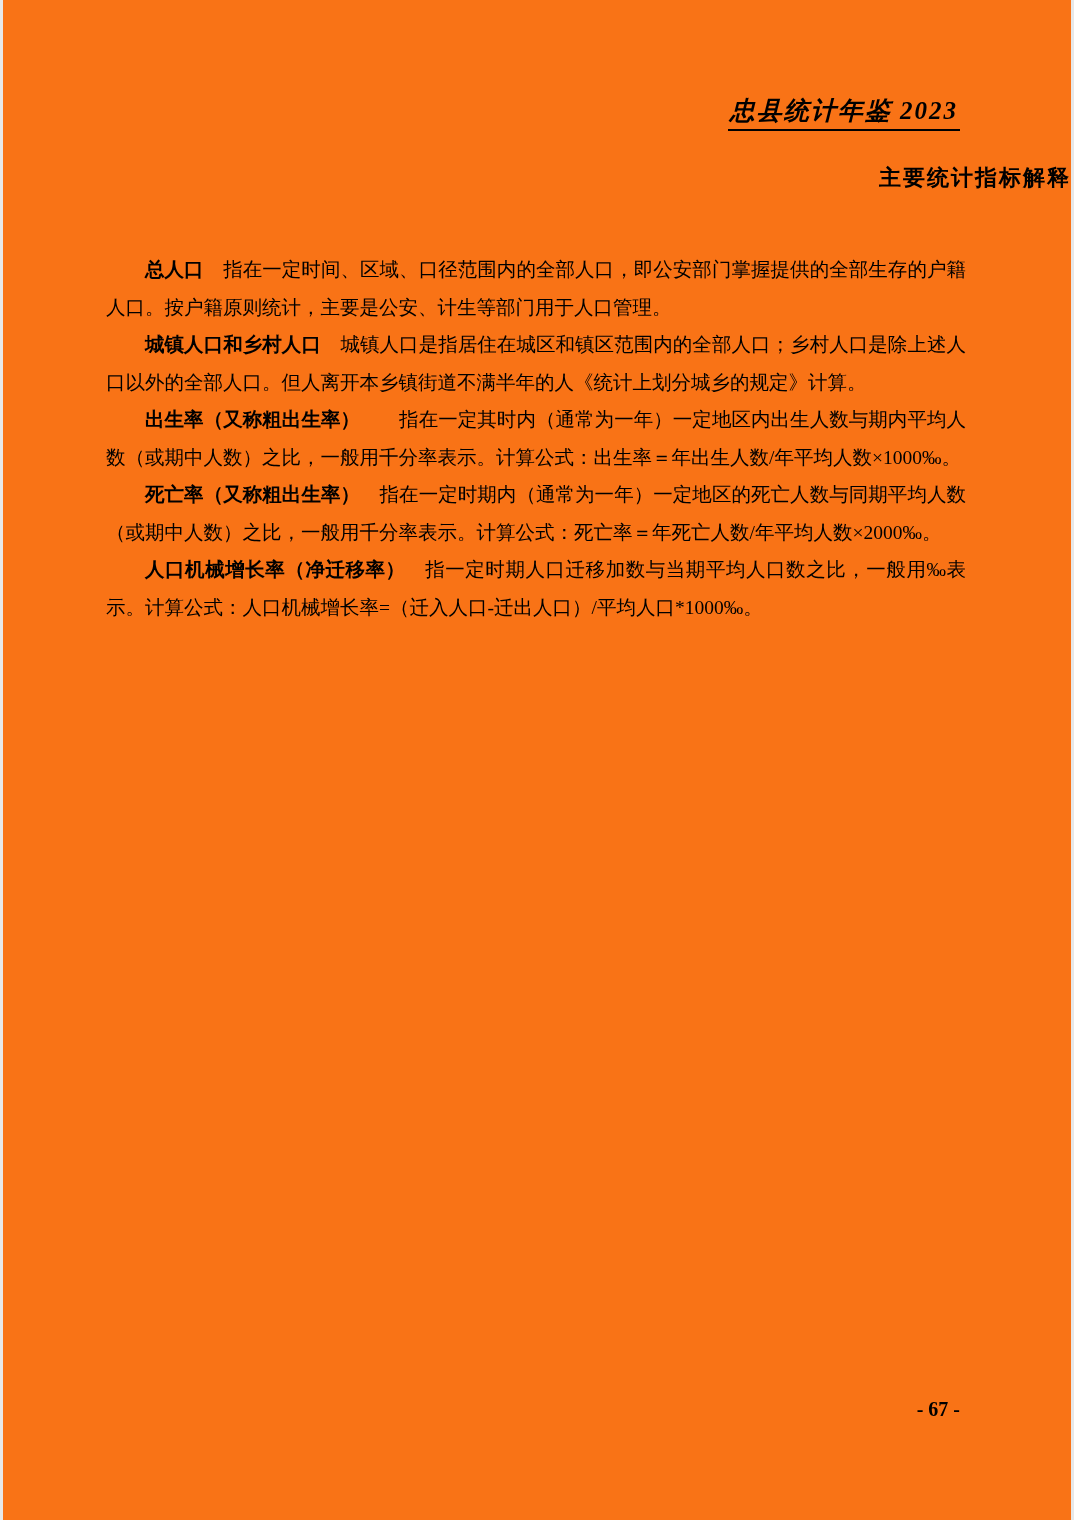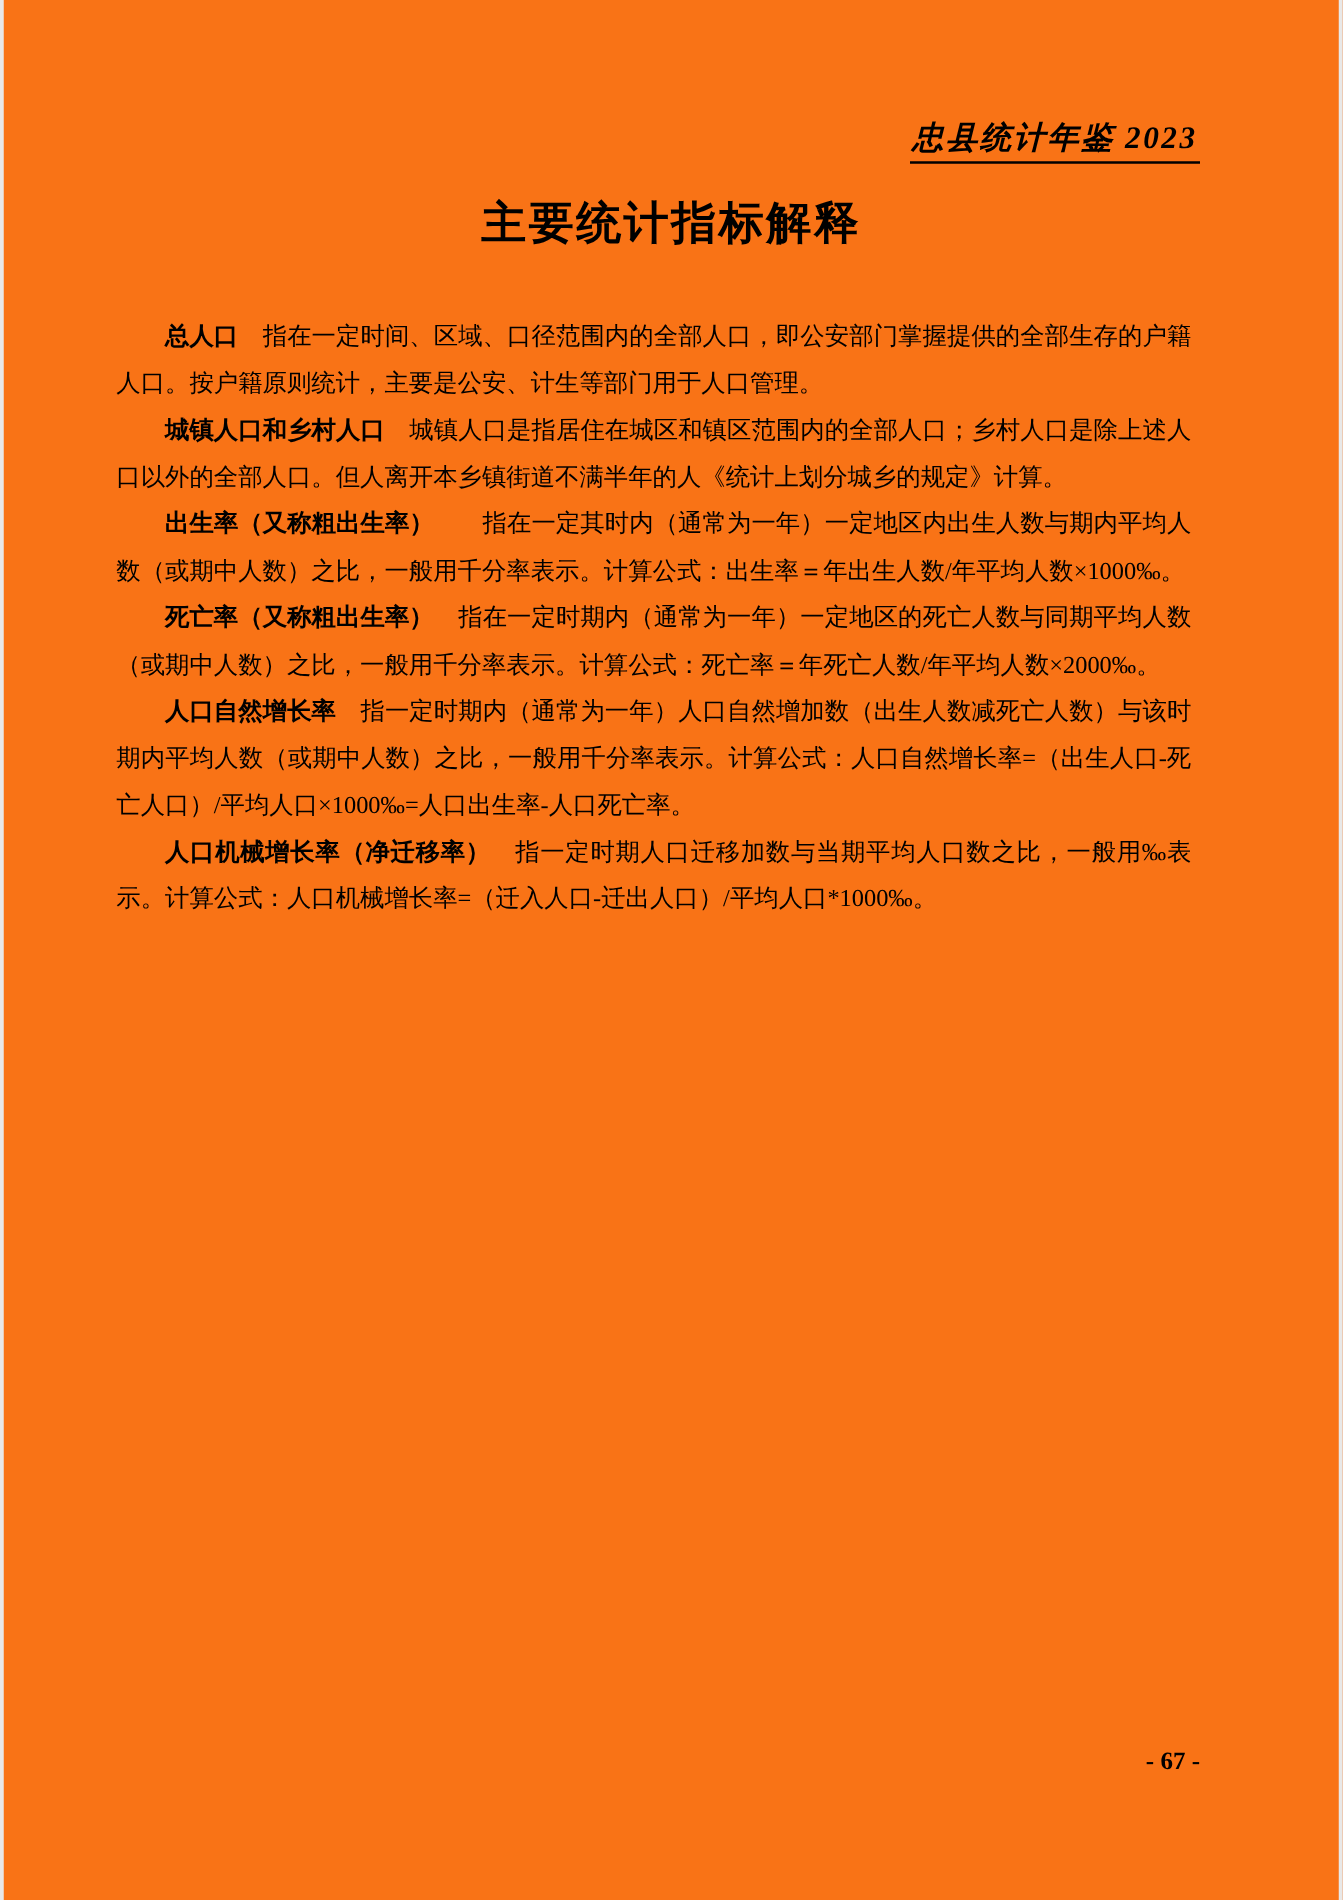--- a/index.html
+++ b/index.html
@@ -34,32 +34,32 @@
     border-bottom: 2px solid #000000;
     padding: 0 2px 3px 2px;
   }
   
   .title {
     position: absolute;
     top: 156px;
     left: 0;
     width: 100%;
     margin: 0;
-    text-align: center;
+    text-align: right;
     font-family: "Liberation Sans", "DejaVu Sans", sans-serif;
     font-weight: bold;
-    font-size: 36px;
+    font-size: 22px;
     line-height: 44px;
     letter-spacing: 2px;
   }
   
   .body {
     position: absolute;
     top: 251px;
-    left: 90px;
+    left: 103px;
     width: 860px;
     font-family: "Liberation Serif", "DejaVu Serif", serif;
     font-size: 19.5px;
     line-height: 37.5px;
     text-align: justify;
   }
   .para {
     margin: 0;
     text-indent: 2em;
   }
@@ -105,23 +105,20 @@
     </p>
 
     <p class="para">
       <span class="term">出生率（又称粗出生率）</span><span class="definition">指在一定其时内（通常为一年）一定地区内出生人数与期内平均人数（或期中人数）之比，一般用千分率表示。计算公式：出生率＝年出生人数/年平均人数×1000‰。</span>
     </p>
 
     <p class="para">
       <span class="term">死亡率（又称粗出生率）</span><span class="definition">指在一定时期内（通常为一年）一定地区的死亡人数与同期平均人数（或期中人数）之比，一般用千分率表示。计算公式：死亡率＝年死亡人数/年平均人数×2000‰。</span>
     </p>
 
-    <p class="para">
-      <span class="term">人口自然增长率</span><span class="definition">指一定时期内（通常为一年）人口自然增加数（出生人数减死亡人数）与该时期内平均人数（或期中人数）之比，一般用千分率表示。计算公式：人口自然增长率=（出生人口-死亡人口）/平均人口×1000‰=人口出生率-人口死亡率。</span>
-    </p>
 
     <p class="para">
       <span class="term">人口机械增长率（净迁移率）</span><span class="definition">指一定时期人口迁移加数与当期平均人口数之比，一般用‰表示。计算公式：人口机械增长率=（迁入人口-迁出人口）/平均人口*1000‰。</span>
     </p>
 
   </div>
 
   <div class="page-number">- 67 -</div>
 
 </div>

